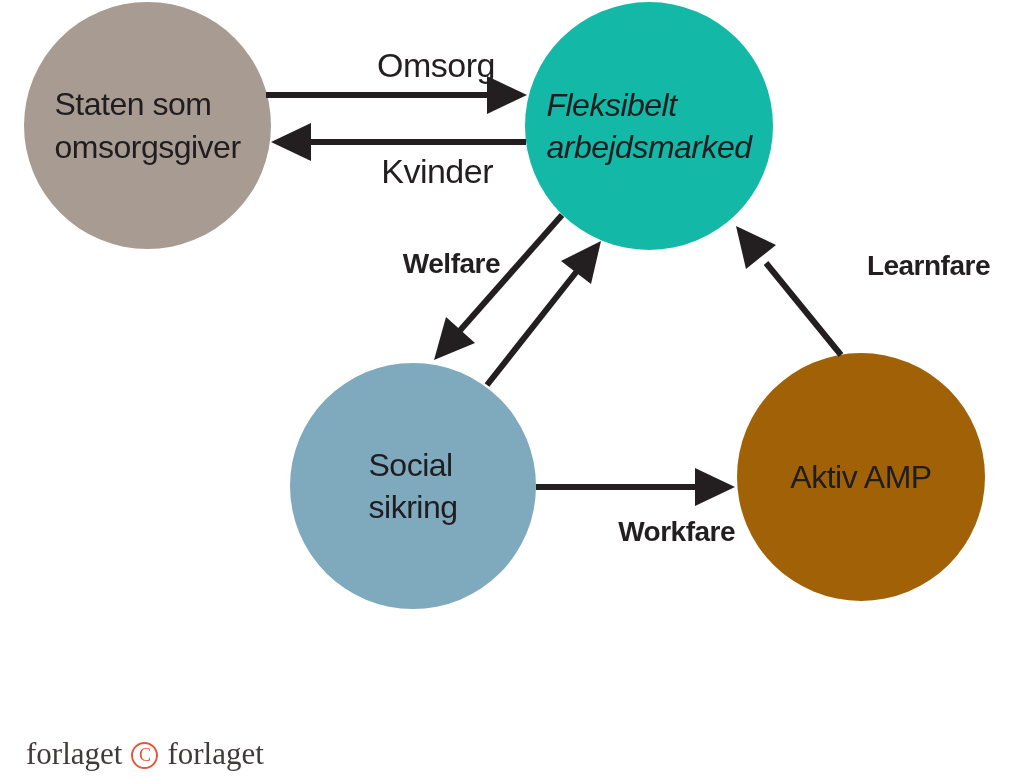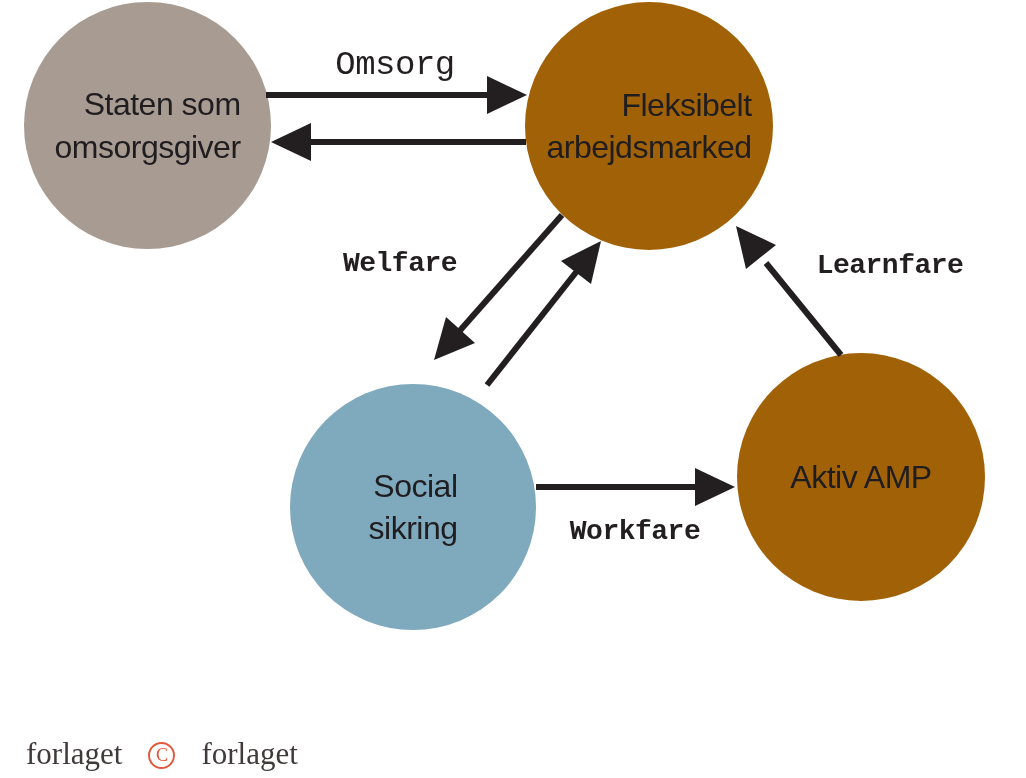--- a/index.html
+++ b/index.html
@@ -19,56 +19,55 @@
     position: absolute; left: 0; top: 0;
     width: 1026px; height: 778px;
     pointer-events: none;
   }
   .node {
     position: absolute;
     border-radius: 50%;
     display: flex;
     align-items: center;
     justify-content: center;
-    text-align: right;
+    text-align: left;
   }
   .node .node-label {
     white-space: pre-line;
     font-size: 32px;
     line-height: 1.32;
     letter-spacing: -0.5px;
     color: #1f1d20;
   }
   .node-staten     { left: 24px;  top: 2px;   width: 247px; height: 247px; }
   .node-fleksibelt { left: 525px; top: 2px;   width: 248px; height: 248px; }
-  .node-social     { left: 290px; top: 384px; width: 246px; height: 246px; }
+  .node-social     { left: 290px; top: 363px; width: 246px; height: 246px; }
   .node-aktiv      { left: 737px; top: 353px; width: 248px; height: 248px; }
 
   .edge-label {
     position: absolute;
     width: 200px;
-    text-align: center;
+    text-align: right;
     font-size: 34px;
     letter-spacing: -0.5px;
     color: #231f20;
-    font-family: Liberation Mono, monospace;
   }
   .edge-label.bold { font-weight: bold; font-size: 28px; }
   .label-omsorg    { left: 295px; top: 46px;  }
   .label-kvinder   { left: 293px; top: 152px; }
   .label-welfare   { left: 300px; top: 248px; }
   .label-learnfare { left: 790px; top: 250px; }
   .label-workfare  { left: 535px; top: 516px; }
 
   .footer-logo {
     position: absolute;
     left: 26px; top: 736px;
     display: flex;
     align-items: center;
-    gap: 26px;
+    gap: 9px;
     font-family: "Liberation Serif", "DejaVu Serif", serif;
     font-size: 31px;
     color: #403b3a;
   }
   .copyright-mark {
     display: inline-flex;
     align-items: center;
     justify-content: center;
     width: 27px; height: 27px;
     border: 2.5px solid #e4573a;
@@ -82,21 +81,21 @@
 </head>
 <body>
 
 <div class="canvas">
 
   <div class="node node-staten" style="background-color: rgb(168, 155, 145);">
     <div class="node-label">Staten som
 omsorgsgiver</div>
   </div>
 
-  <div class="node node-fleksibelt" style="background-color: #a16207;">
+  <div class="node node-fleksibelt" style="background-color: #14b8a6; font-style: italic;">
     <div class="node-label">Fleksibelt
 arbejdsmarked</div>
   </div>
 
   <div class="node node-social" style="background-color: rgb(127, 169, 189);">
     <div class="node-label">Social
 sikring</div>
   </div>
 
   <div class="node node-aktiv" style="background-color: #a16207;">
@@ -130,20 +129,21 @@
       <polygon points="736,226 776,245 746,269" fill="#231f20"></polygon>
     </g>
 
     <g>
       <line x1="536" y1="487" x2="700" y2="487" stroke-width="6" stroke="#231f20"></line>
       <polygon points="735,487 695,468 695,506" fill="#231f20"></polygon>
     </g>
   </svg>
 
   <div class="edge-label label-omsorg">Omsorg</div>
+  <div class="edge-label label-kvinder">Kvinder</div>
   <div class="edge-label bold label-welfare">Welfare</div>
   <div class="edge-label bold label-workfare">Workfare</div>
   <div class="edge-label bold label-learnfare">Learnfare</div>
 
   <div class="footer-logo">
     <span>forlaget</span>
     <span class="copyright-mark" style="border-color: rgb(228, 87, 58);">C</span>
     <span>forlaget</span>
   </div>
 

